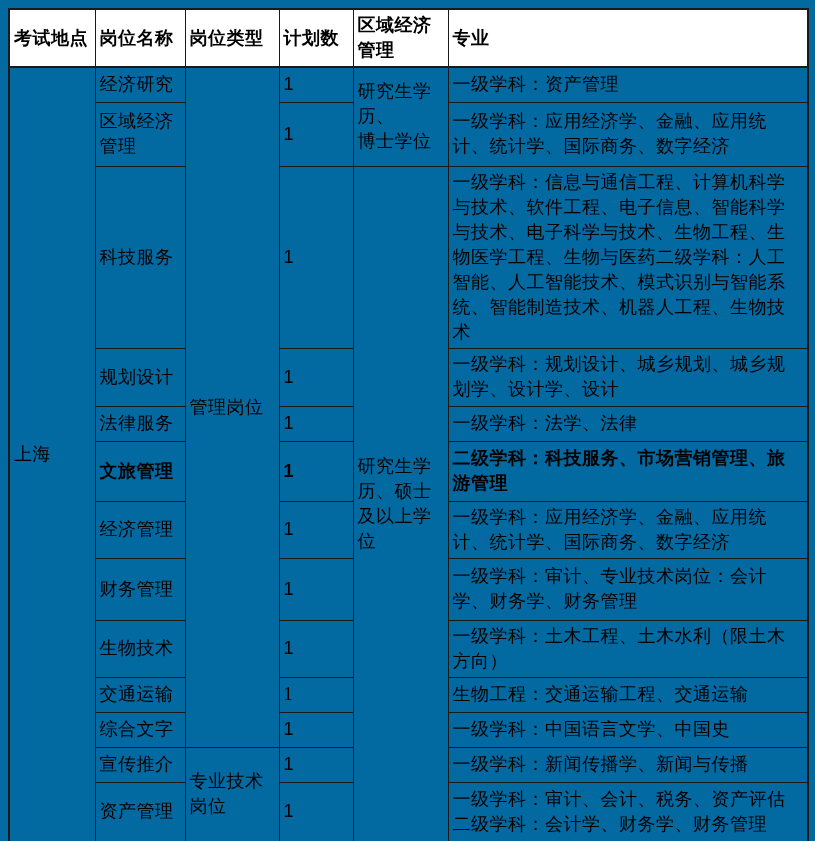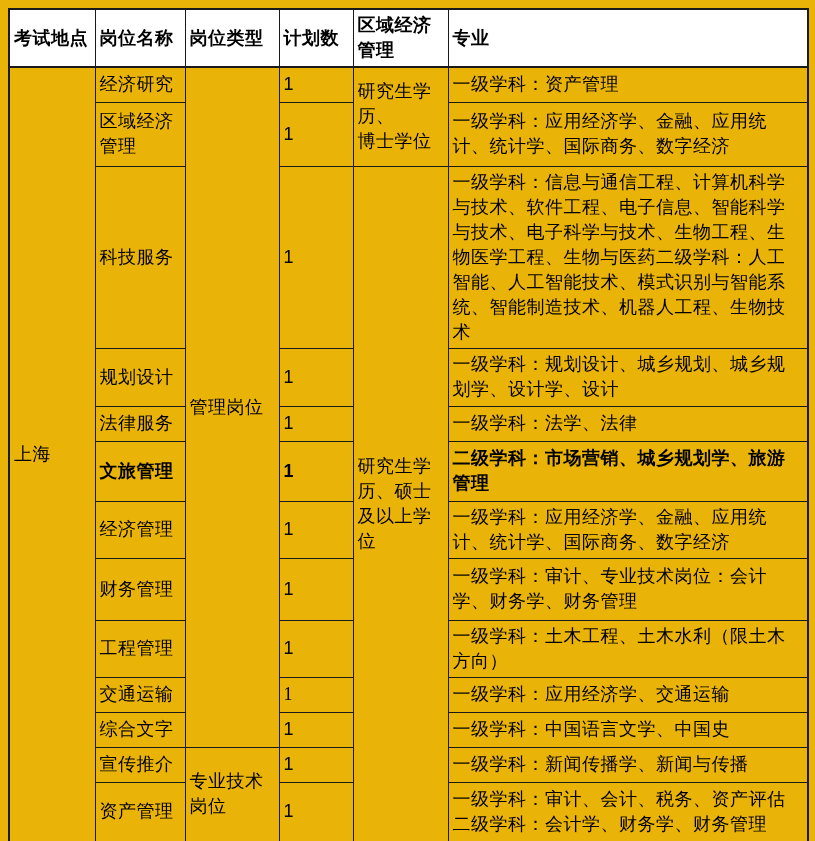--- a/index.html
+++ b/index.html
@@ -7,21 +7,21 @@
     padding: 0;
     background: #ffffff;
     width: 815px;
     font-family: "Liberation Sans", "DejaVu Sans", sans-serif;
   }
   .page {
     width: 815px;
     height: 841px;
     box-sizing: border-box;
     padding: 8px;
-    background: #eab308;
+    background: #0369a1;
   }
   table.recruit {
     border-collapse: collapse;
     table-layout: fixed;
     width: 799px;
     border: 2px solid #1a1a1a;
   }
   table.recruit th,
   table.recruit td {
     border: 1px solid #1a1a1a;
@@ -110,41 +110,41 @@
         <td>一级学科：规划设计、城乡规划、城乡规划学、设计学、设计</td>
       </tr>
       <tr class="r5">
         <td>法律服务</td>
         <td>1</td>
         <td>一级学科：法学、法律</td>
       </tr>
       <tr class="r6">
         <td>文旅管理</td>
         <td>1</td>
-        <td>二级学科：市场营销、城乡规划学、旅游管理</td>
+        <td>二级学科：科技服务、市场营销管理、旅游管理</td>
       </tr>
       <tr class="r7">
         <td>经济管理</td>
         <td>1</td>
         <td>一级学科：应用经济学、金融、应用统计、统计学、国际商务、数字经济</td>
       </tr>
       <tr class="r8">
         <td>财务管理</td>
         <td>1</td>
         <td>一级学科：审计、专业技术岗位：会计学、财务学、财务管理</td>
       </tr>
       <tr class="r9">
-        <td>工程管理</td>
+        <td>生物技术</td>
         <td>1</td>
         <td>一级学科：土木工程、土木水利（限土木方向）</td>
       </tr>
       <tr class="r10">
         <td>交通运输</td>
         <td>1</td>
-        <td>一级学科：应用经济学、交通运输</td>
+        <td>生物工程：交通运输工程、交通运输</td>
       </tr>
       <tr class="r11">
         <td>综合文字</td>
         <td>1</td>
         <td>一级学科：中国语言文学、中国史</td>
       </tr>
       <tr class="r12">
         <td>宣传推介</td>
         <td rowspan="2" class="ptype-pro">专业技术岗位</td>
         <td>1</td>

